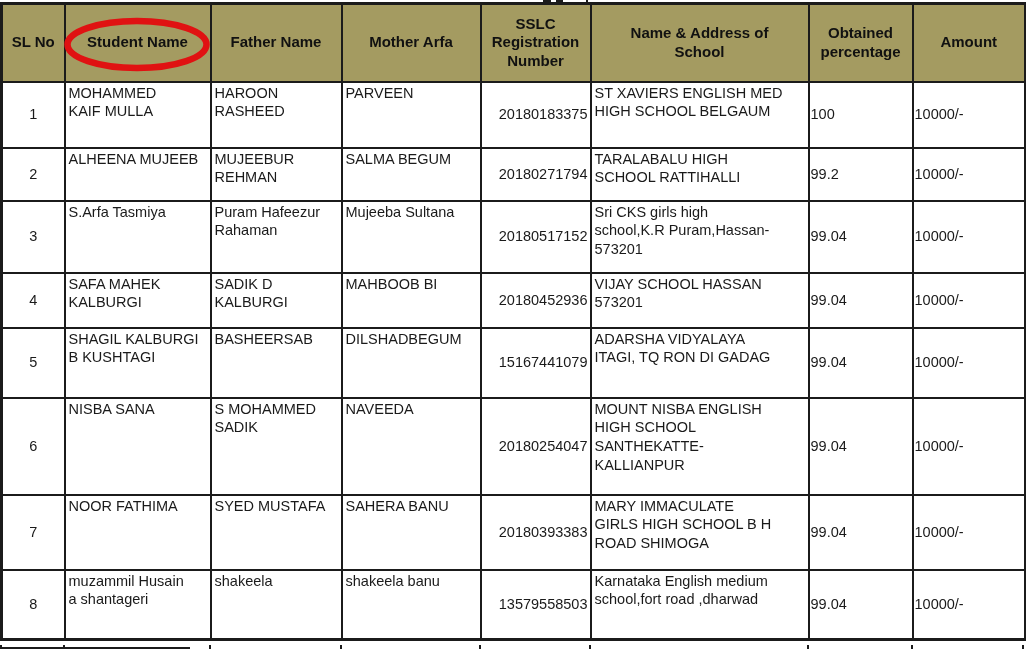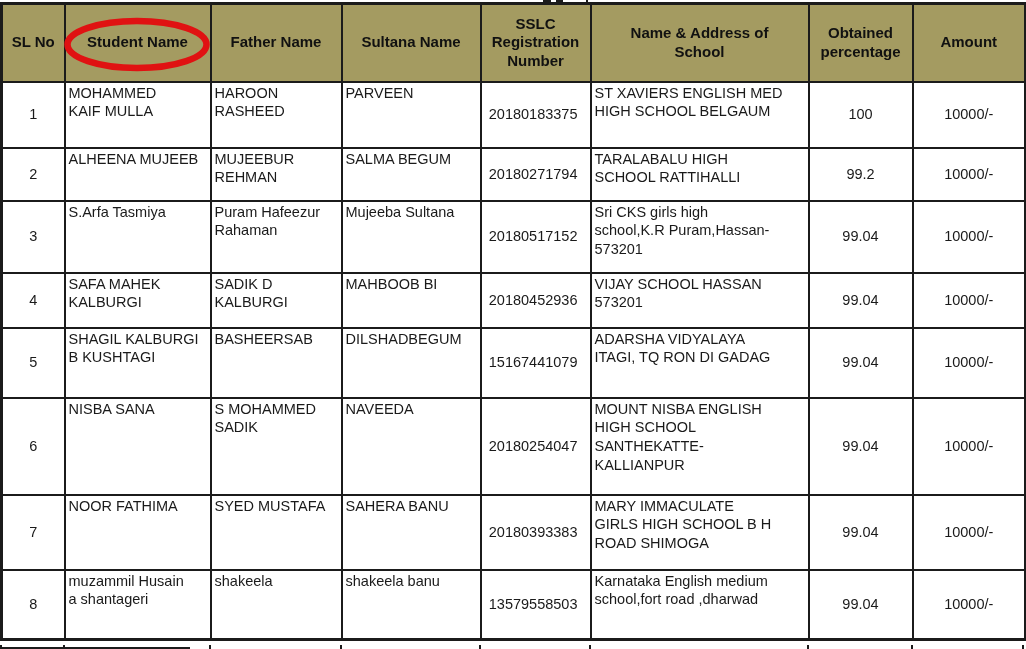--- a/index.html
+++ b/index.html
@@ -37,22 +37,22 @@
     color: #111111;
   }
   td {
     font-size: 14.5px;
     line-height: 1.3;
   }
   .col0 { text-align: center; vertical-align: middle; }
   .col1, .col2, .col3, .col5 {
     text-align: left; vertical-align: top; padding: 1px 3px;
   }
-  .col4 { text-align: right; vertical-align: middle; padding: 0 12px 0 0; }
-  .col6, .col7 { text-align: center; vertical-align: middle; }
+  .col4 { text-align: right; vertical-align: middle; padding: 0 2px 0 0; }
+  .col6, .col7 { vertical-align: middle; }
 
   
   .annotation {
     position: absolute;
     left: 63px; top: 17px;
     width: 148px; height: 55px;
     pointer-events: none;
   }
 
   
@@ -74,21 +74,21 @@
       <col style="width:110px">
       <col style="width:218px">
     <col style="width:104px">
       <col style="width:113px">
   </colgroup>
   <thead>
     <tr>
       <th>SL No</th>
       <th>Student Name</th>
       <th>Father Name</th>
-      <th>Sultana Name</th>
+      <th>Mother Arfa</th>
       <th>SSLC
 Registration
 Number</th>
       <th>Name &amp; Address of
 School</th>
       <th>Obtained
 percentage</th>
       <th>Amount</th>
     </tr>
   </thead>

